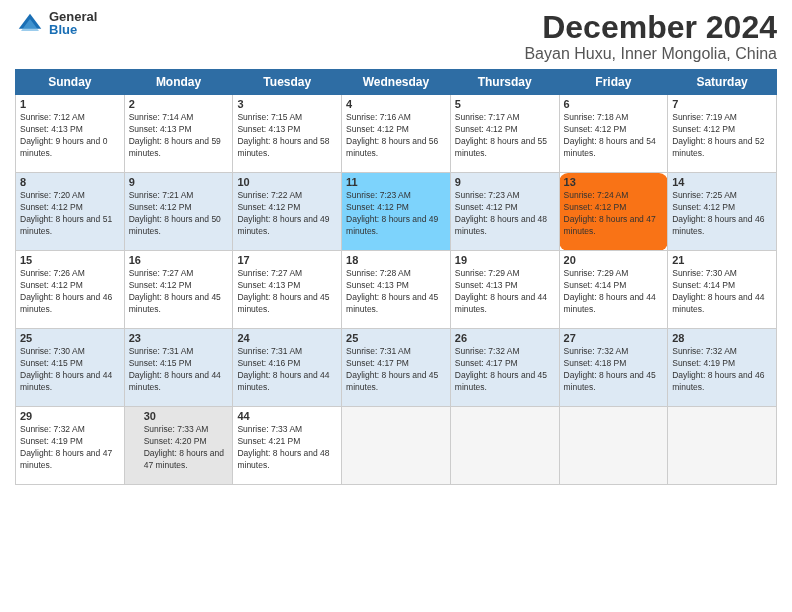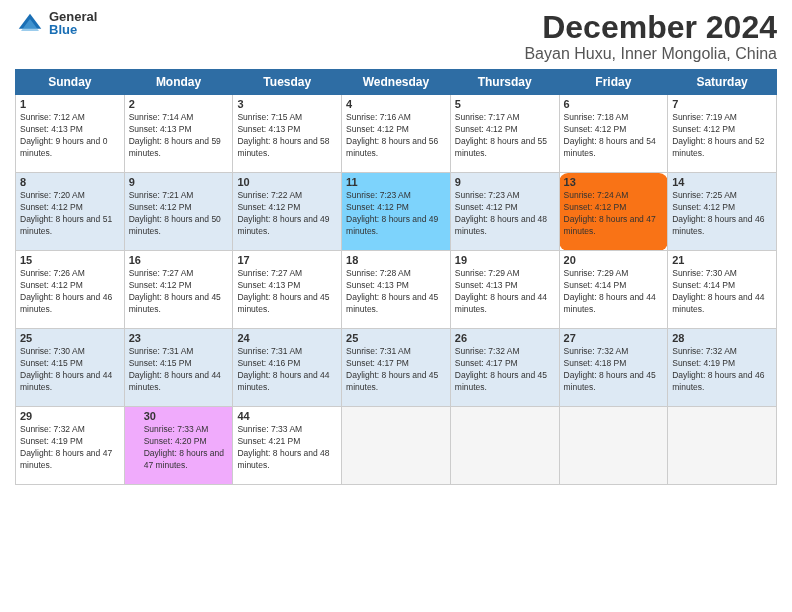--- a/index.html
+++ b/index.html
@@ -253,21 +253,21 @@
           <td style="background: rgb(221, 233, 244);">
             <span class="day-num">28</span>
             <div class="day-info">Sunrise: 7:32 AM<br>Sunset: 4:19 PM<br>Daylight: 8 hours and 46 minutes.</div>
           </td>
         </tr>
         <tr>
           <td style="background: rgb(255, 255, 255);">
             <span class="day-num">29</span>
             <div class="day-info">Sunrise: 7:32 AM<br>Sunset: 4:19 PM<br>Daylight: 8 hours and 47 minutes.</div>
           </td>
-          <td style="background: #f0abfc; padding-left: 19px;">
+          <td style="background: #e5e5e5; padding-left: 19px;">
             <span class="day-num">30</span>
             <div class="day-info">Sunrise: 7:33 AM<br>Sunset: 4:20 PM<br>Daylight: 8 hours and 47 minutes.</div>
           </td>
           <td style="background: rgb(255, 255, 255);">
             <span class="day-num">44</span>
             <div class="day-info">Sunrise: 7:33 AM<br>Sunset: 4:21 PM<br>Daylight: 8 hours and 48 minutes.</div>
           </td>
           <td class="empty" style="background: rgb(245, 245, 245);"></td>
           <td class="empty" style="background: rgb(245, 245, 245);"></td>
           <td class="empty" style="background: rgb(245, 245, 245);"></td>

